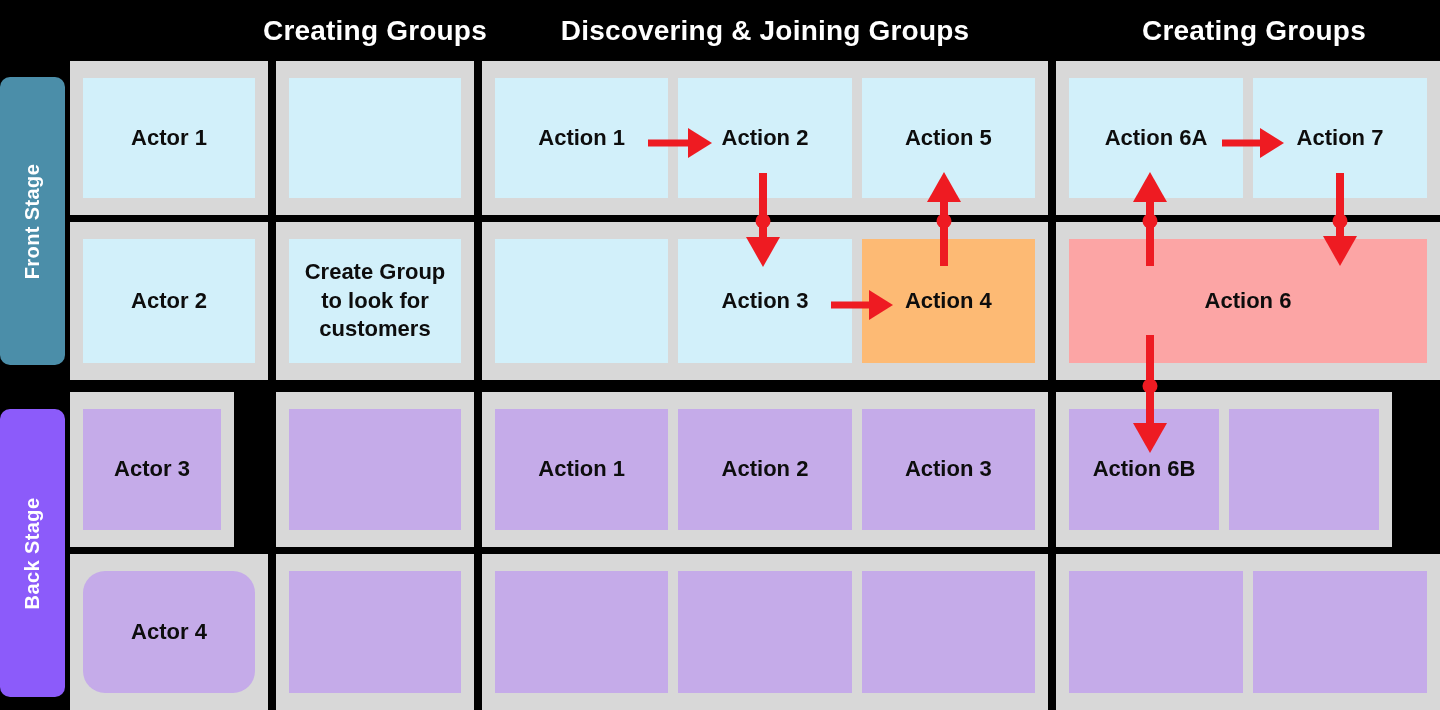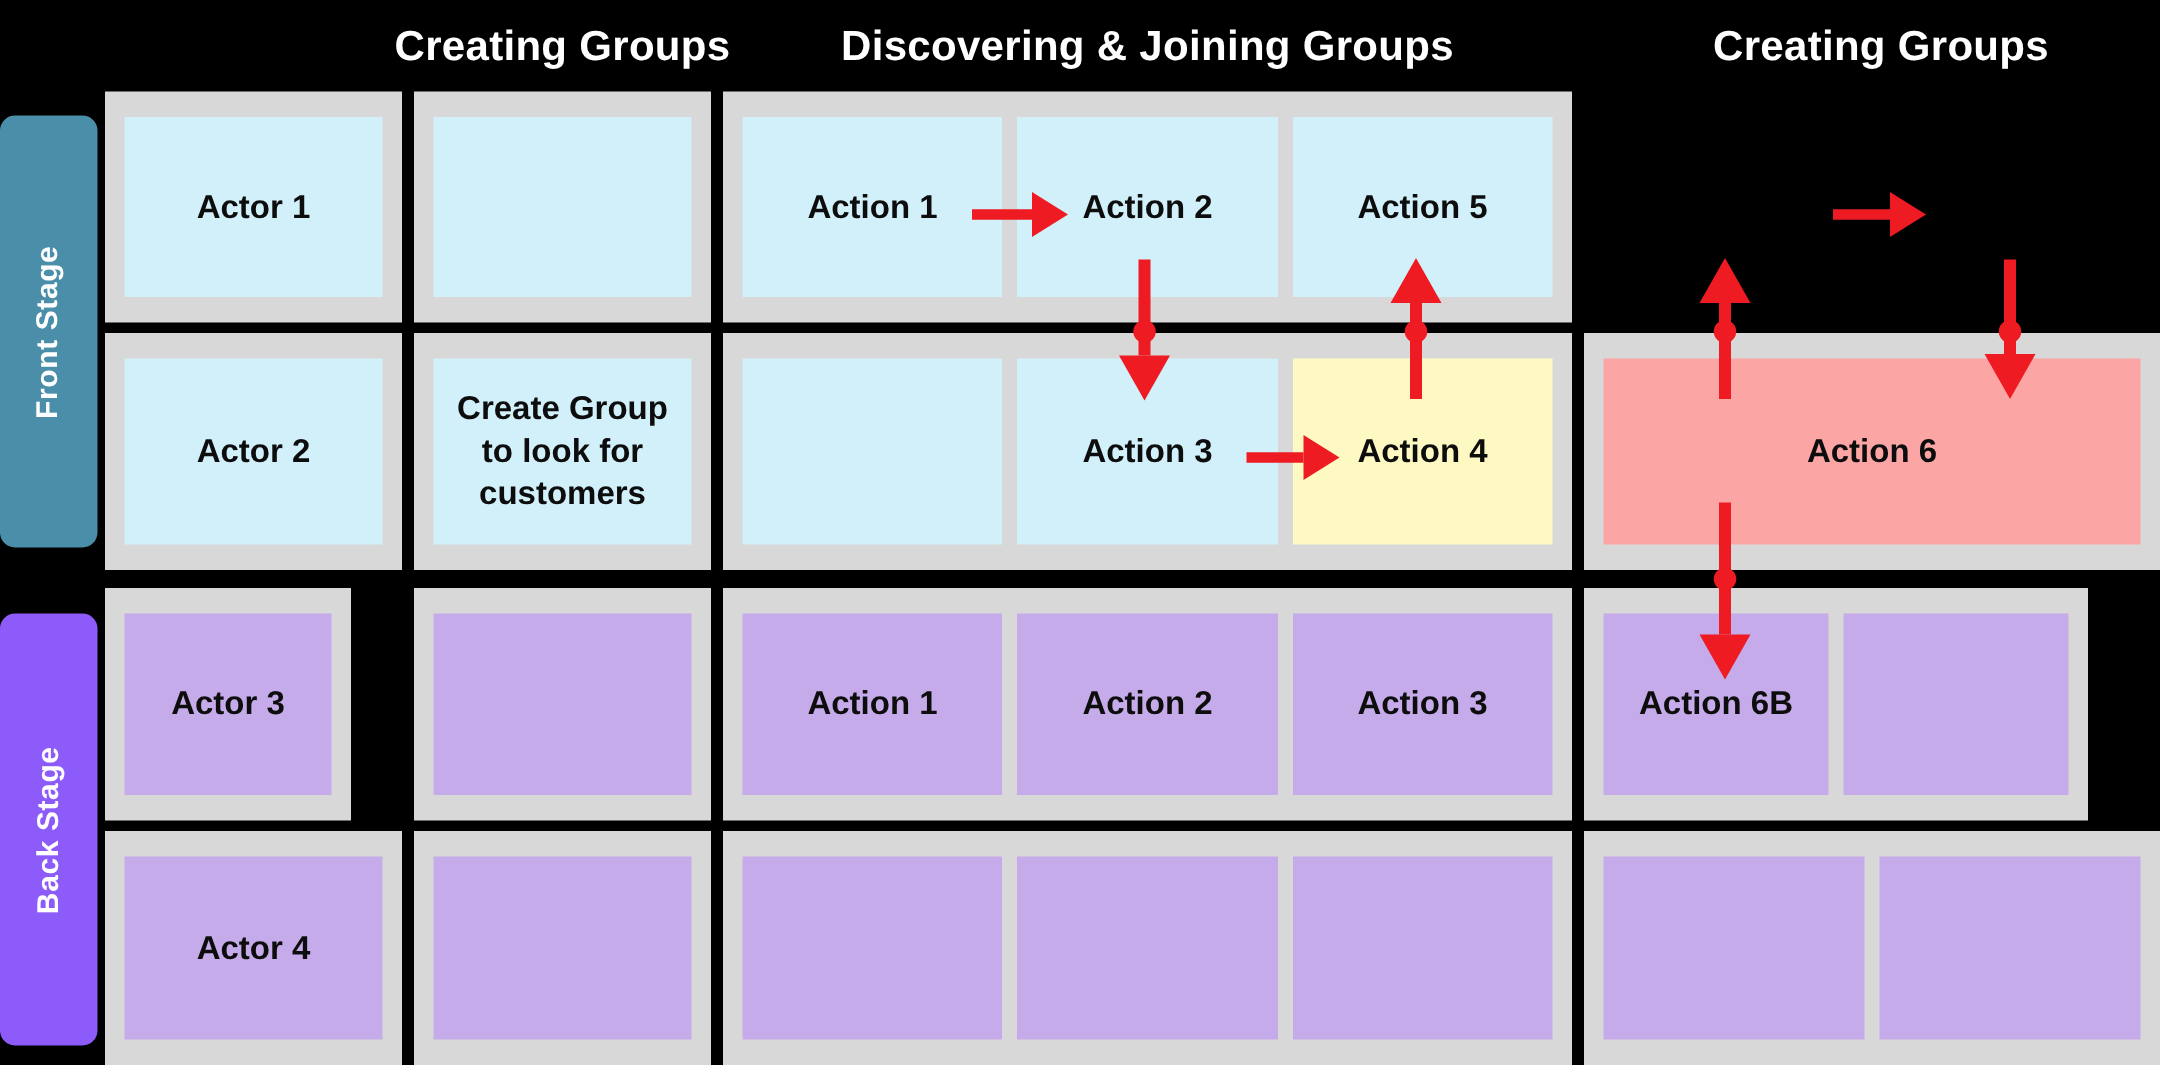--- a/index.html
+++ b/index.html
@@ -74,36 +74,44 @@
       <div class="box front" style="background: rgb(210, 240, 250); color: rgb(13, 13, 13);">
         <span>Action 1</span>
       </div>
       <div class="box front" style="background: rgb(210, 240, 250); color: rgb(13, 13, 13);">
         <span>Action 2</span>
       </div>
       <div class="box front" style="background: rgb(210, 240, 250); color: rgb(13, 13, 13);">
         <span>Action 5</span>
       </div>
     </div>
+    <div class="cell" style="left: 1056px; top: 61px; width: 384px; height: 154px; background: rgb(216, 216, 216);">
+      <div class="box front" style="background: rgb(210, 240, 250); color: rgb(13, 13, 13);">
+        <span>Action 6A</span>
+      </div>
+      <div class="box front" style="background: rgb(210, 240, 250); color: rgb(13, 13, 13);">
+        <span>Action 7</span>
+      </div>
+    </div>
     <div class="cell" style="left: 70px; top: 222px; width: 198px; height: 158px; background: rgb(216, 216, 216);">
       <div class="box front" style="background: rgb(210, 240, 250); color: rgb(13, 13, 13);">
         <span>Actor 2</span>
       </div>
     </div>
     <div class="cell" style="left: 276px; top: 222px; width: 198px; height: 158px; background: rgb(216, 216, 216);">
       <div class="box front" style="background: rgb(210, 240, 250); color: rgb(13, 13, 13);">
         <span>Create Group to look for customers</span>
       </div>
     </div>
     <div class="cell" style="left: 482px; top: 222px; width: 566px; height: 158px; background: rgb(216, 216, 216);">
       <div class="box front" style="background: rgb(210, 240, 250); color: rgb(13, 13, 13);"></div>
       <div class="box front" style="background: rgb(210, 240, 250); color: rgb(13, 13, 13);">
         <span>Action 3</span>
       </div>
-      <div class="box front" style="background: #fef9c3; color: rgb(13, 13, 13);">
+      <div class="box front" style="background: #fdba74; color: rgb(13, 13, 13);">
         <span>Action 4</span>
       </div>
     </div>
     <div class="cell" style="left: 1056px; top: 222px; width: 384px; height: 158px; background: rgb(216, 216, 216);">
       <div class="box front" style="background: #fca5a5; color: rgb(13, 13, 13);">
         <span>Action 6</span>
       </div>
     </div>
     <div class="cell" style="left: 70px; top: 392px; width: 164px; height: 155px; background: rgb(216, 216, 216);">
       <div class="box back" style="background: rgb(197, 171, 233); color: rgb(13, 13, 13);">
@@ -124,21 +132,21 @@
         <span>Action 3</span>
       </div>
     </div>
     <div class="cell" style="left: 1056px; top: 392px; width: 336px; height: 155px; background: rgb(216, 216, 216);">
       <div class="box back" style="background: rgb(197, 171, 233); color: rgb(13, 13, 13);">
         <span>Action 6B</span>
       </div>
       <div class="box back" style="background: rgb(197, 171, 233); color: rgb(13, 13, 13);"></div>
     </div>
     <div class="cell" style="left: 70px; top: 554px; width: 198px; height: 156px; background: rgb(216, 216, 216);">
-      <div class="box back" style="background: rgb(197, 171, 233); color: rgb(13, 13, 13);">
+      <div class="box back" style="background: rgb(197, 171, 233); color: rgb(13, 13, 13); border-radius: 22px;">
         <span>Actor 4</span>
       </div>
     </div>
     <div class="cell" style="left: 276px; top: 554px; width: 198px; height: 156px; background: rgb(216, 216, 216);">
       <div class="box back" style="background: rgb(197, 171, 233); color: rgb(13, 13, 13);"></div>
     </div>
     <div class="cell" style="left: 482px; top: 554px; width: 566px; height: 156px; background: rgb(216, 216, 216);">
       <div class="box back" style="background: rgb(197, 171, 233); color: rgb(13, 13, 13);"></div>
       <div class="box back" style="background: rgb(197, 171, 233); color: rgb(13, 13, 13);"></div>
       <div class="box back" style="background: rgb(197, 171, 233); color: rgb(13, 13, 13);"></div>

